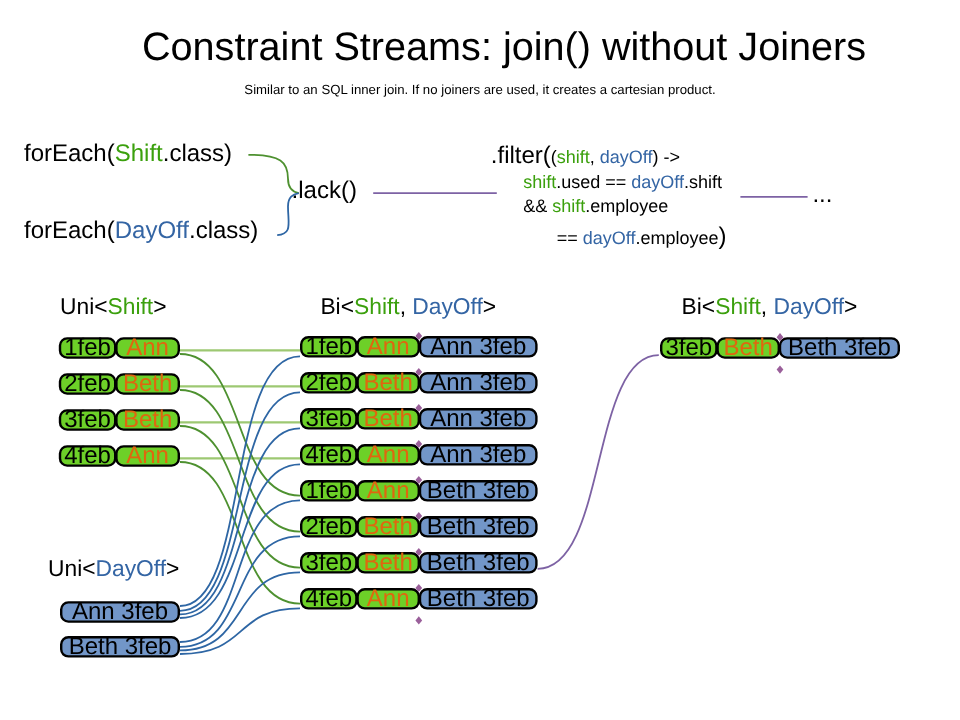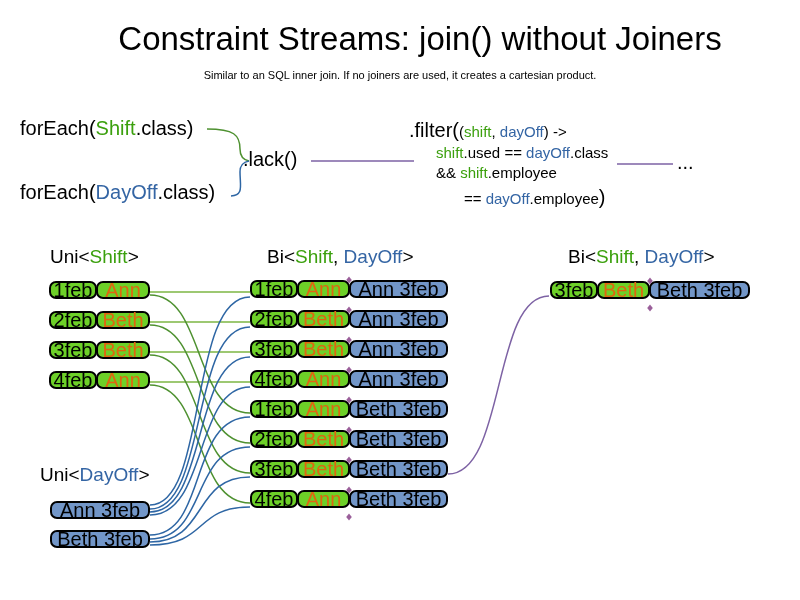--- a/index.html
+++ b/index.html
@@ -78,21 +78,21 @@
   <div class="abs code" style="left:243px; top:148px;">.lack()</div>
 
   <div class="abs code" style="left:20px; top:181px;">
     <span>forEach(</span><span class="b">DayOff</span><span>.class)</span>
   </div>
 
   <div class="abs fsmall" style="left:409px; top:119px;">
     <span class="big">.filter(</span><span>(</span><span class="g">shift</span><span>, </span><span class="b">dayOff</span><span>) -&gt;</span>
   </div>
   <div class="abs fsmall" style="left:436px; top:144px;">
-    <span class="g">shift</span><span>.used == </span><span class="b">dayOff</span><span>.class</span>
+    <span class="g">shift</span><span>.used == </span><span class="b">dayOff</span><span>.shift</span>
   </div>
   <div class="abs fsmall" style="left:464px; top:186px;">
     <span>== </span><span class="b">dayOff</span><span>.employee</span><span class="big">)</span>
   </div>
   <div class="abs fsmall" style="left:436px; top:164px;">
     <span>&amp;&amp; </span><span class="g">shift</span><span>.employee</span>
   </div>
   <div class="abs code" style="left:677px; top:151px;">...</div>
 
   <div class="abs hdr" style="left:50px; top:246px;">

